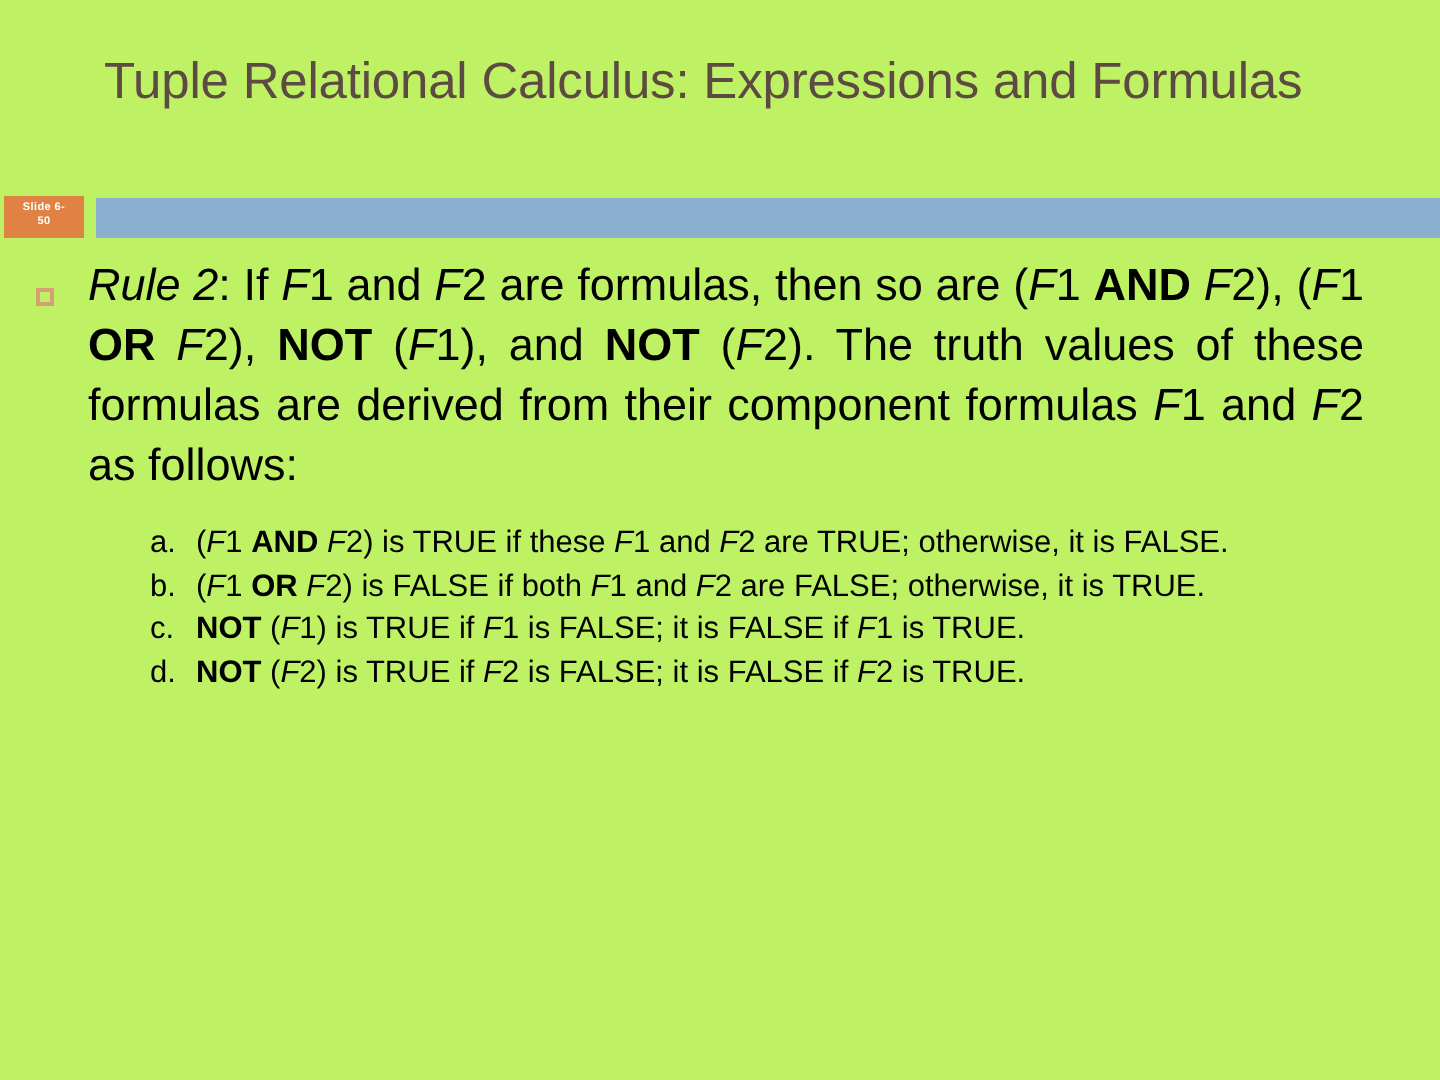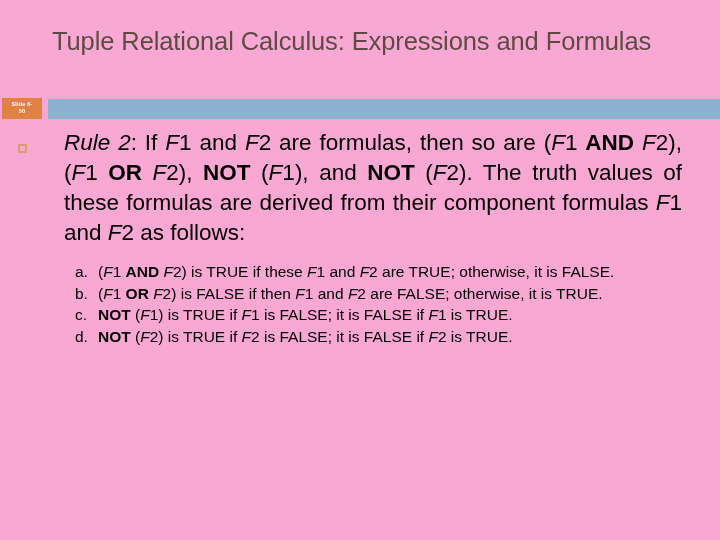--- a/index.html
+++ b/index.html
@@ -14,21 +14,21 @@
     overflow: hidden;
     font-family: "Liberation Sans", sans-serif;
     color: #000000;
     position: relative;
   }
 
   .slide {
     position: relative;
     width: 720px;
     height: 540px;
-    background: #f9a8d4;
+    background: #bef264;
   }
 
   
   .title-block {
     position: absolute;
     left: 52px;
     top: 26px;
     width: 600px;
   }
   .slide-title {
@@ -77,21 +77,21 @@
   
   .body-area {
     position: absolute;
     left: 0;
     top: 128px;
     width: 720px;
   }
 
   .rule-row {
     position: relative;
-    padding-left: 64px;
+    padding-left: 44px;
     padding-right: 38px;
   }
   .rule-bullet {
     position: absolute;
     left: 18px;
     top: 16px;
     width: 9px;
     height: 9px;
     border: 2px solid #d8a070;
     box-sizing: border-box;
@@ -157,21 +157,21 @@
       <div class="rule-text"><span class="ital">Rule</span><span class="ital"> 2</span><span>: If </span><span class="ital">F</span><span>1</span><span> and </span><span class="ital">F</span><span>2</span><span> are formulas, then so are (</span><span class="ital">F</span><span>1 </span><span class="bold">AND</span><span> </span><span class="ital">F</span><span>2</span><span>), (</span><span class="ital">F</span><span>1 </span><span class="bold">OR</span><span> </span><span class="ital">F</span><span>2</span><span>), </span><span class="bold">NOT</span><span> (</span><span class="ital">F</span><span>1</span><span>), and </span><span class="bold">NOT</span><span> (</span><span class="ital">F</span><span>2</span><span>). The truth values of these formulas are derived from their component formulas </span><span class="ital">F</span><span>1</span><span> and </span><span class="ital">F</span><span>2</span><span> as follows:</span></div>
     </div>
 
     <div class="sub-list">
 
       <div class="sub-item">
         <span class="sub-marker">a.</span><span>(</span><span class="ital">F</span><span>1 </span><span class="bold">AND</span><span> </span><span class="ital">F</span><span>2</span><span>) is TRUE if these </span><span class="ital">F</span><span>1</span><span> and </span><span class="ital">F</span><span>2</span><span> are TRUE; otherwise, it is FALSE.</span>
       </div>
 
       <div class="sub-item">
-        <span class="sub-marker">b.</span><span>(</span><span class="ital">F</span><span>1 </span><span class="bold">OR</span><span> </span><span class="ital">F</span><span>2</span><span>) is FALSE if then </span><span class="ital">F</span><span>1</span><span> and </span><span class="ital">F</span><span>2</span><span> are FALSE; otherwise, it is TRUE.</span>
+        <span class="sub-marker">b.</span><span>(</span><span class="ital">F</span><span>1 </span><span class="bold">OR</span><span> </span><span class="ital">F</span><span>2</span><span>) is FALSE if both </span><span class="ital">F</span><span>1</span><span> and </span><span class="ital">F</span><span>2</span><span> are FALSE; otherwise, it is TRUE.</span>
       </div>
 
       <div class="sub-item">
         <span class="sub-marker">c.</span><span class="bold">NOT</span><span> (</span><span class="ital">F</span><span>1</span><span>) is TRUE if </span><span class="ital">F</span><span>1</span><span> is FALSE; it is FALSE if </span><span class="ital">F</span><span>1</span><span> is TRUE.</span>
       </div>
 
       <div class="sub-item">
         <span class="sub-marker">d.</span><span class="bold">NOT</span><span> (</span><span class="ital">F</span><span>2</span><span>) is TRUE if </span><span class="ital">F</span><span>2</span><span> is FALSE; it is FALSE if </span><span class="ital">F</span><span>2</span><span> is TRUE.</span>
       </div>
 

